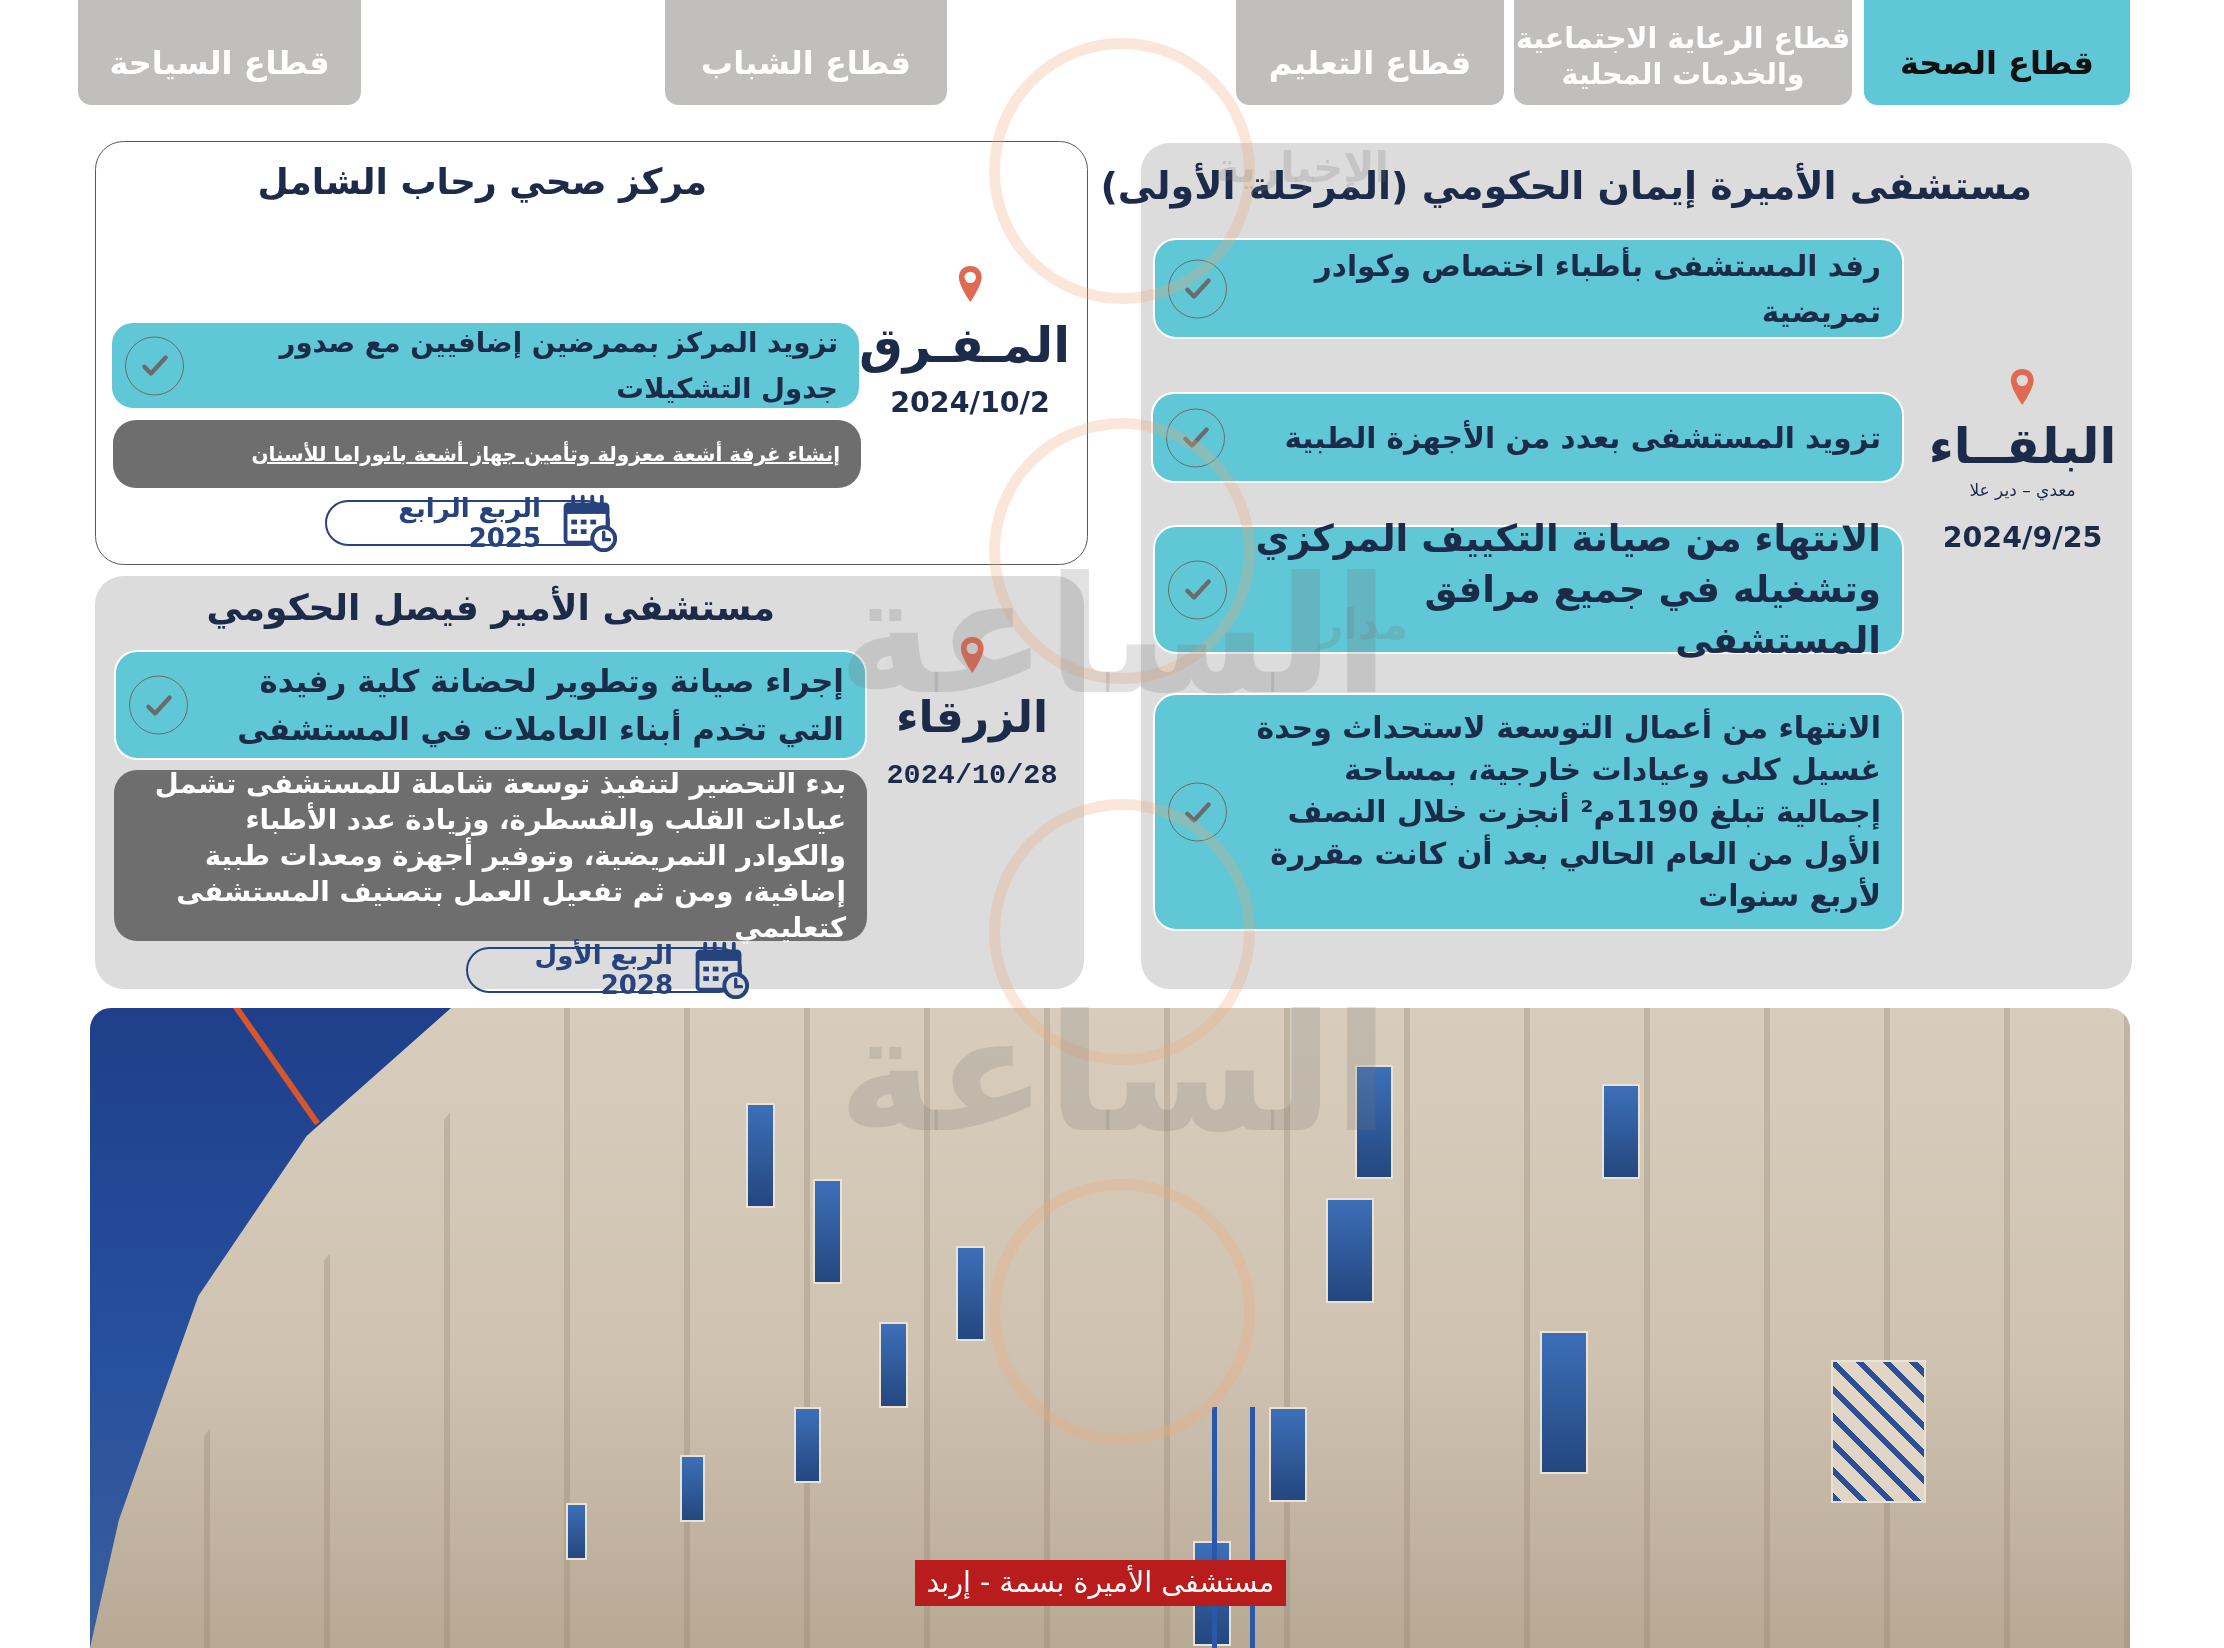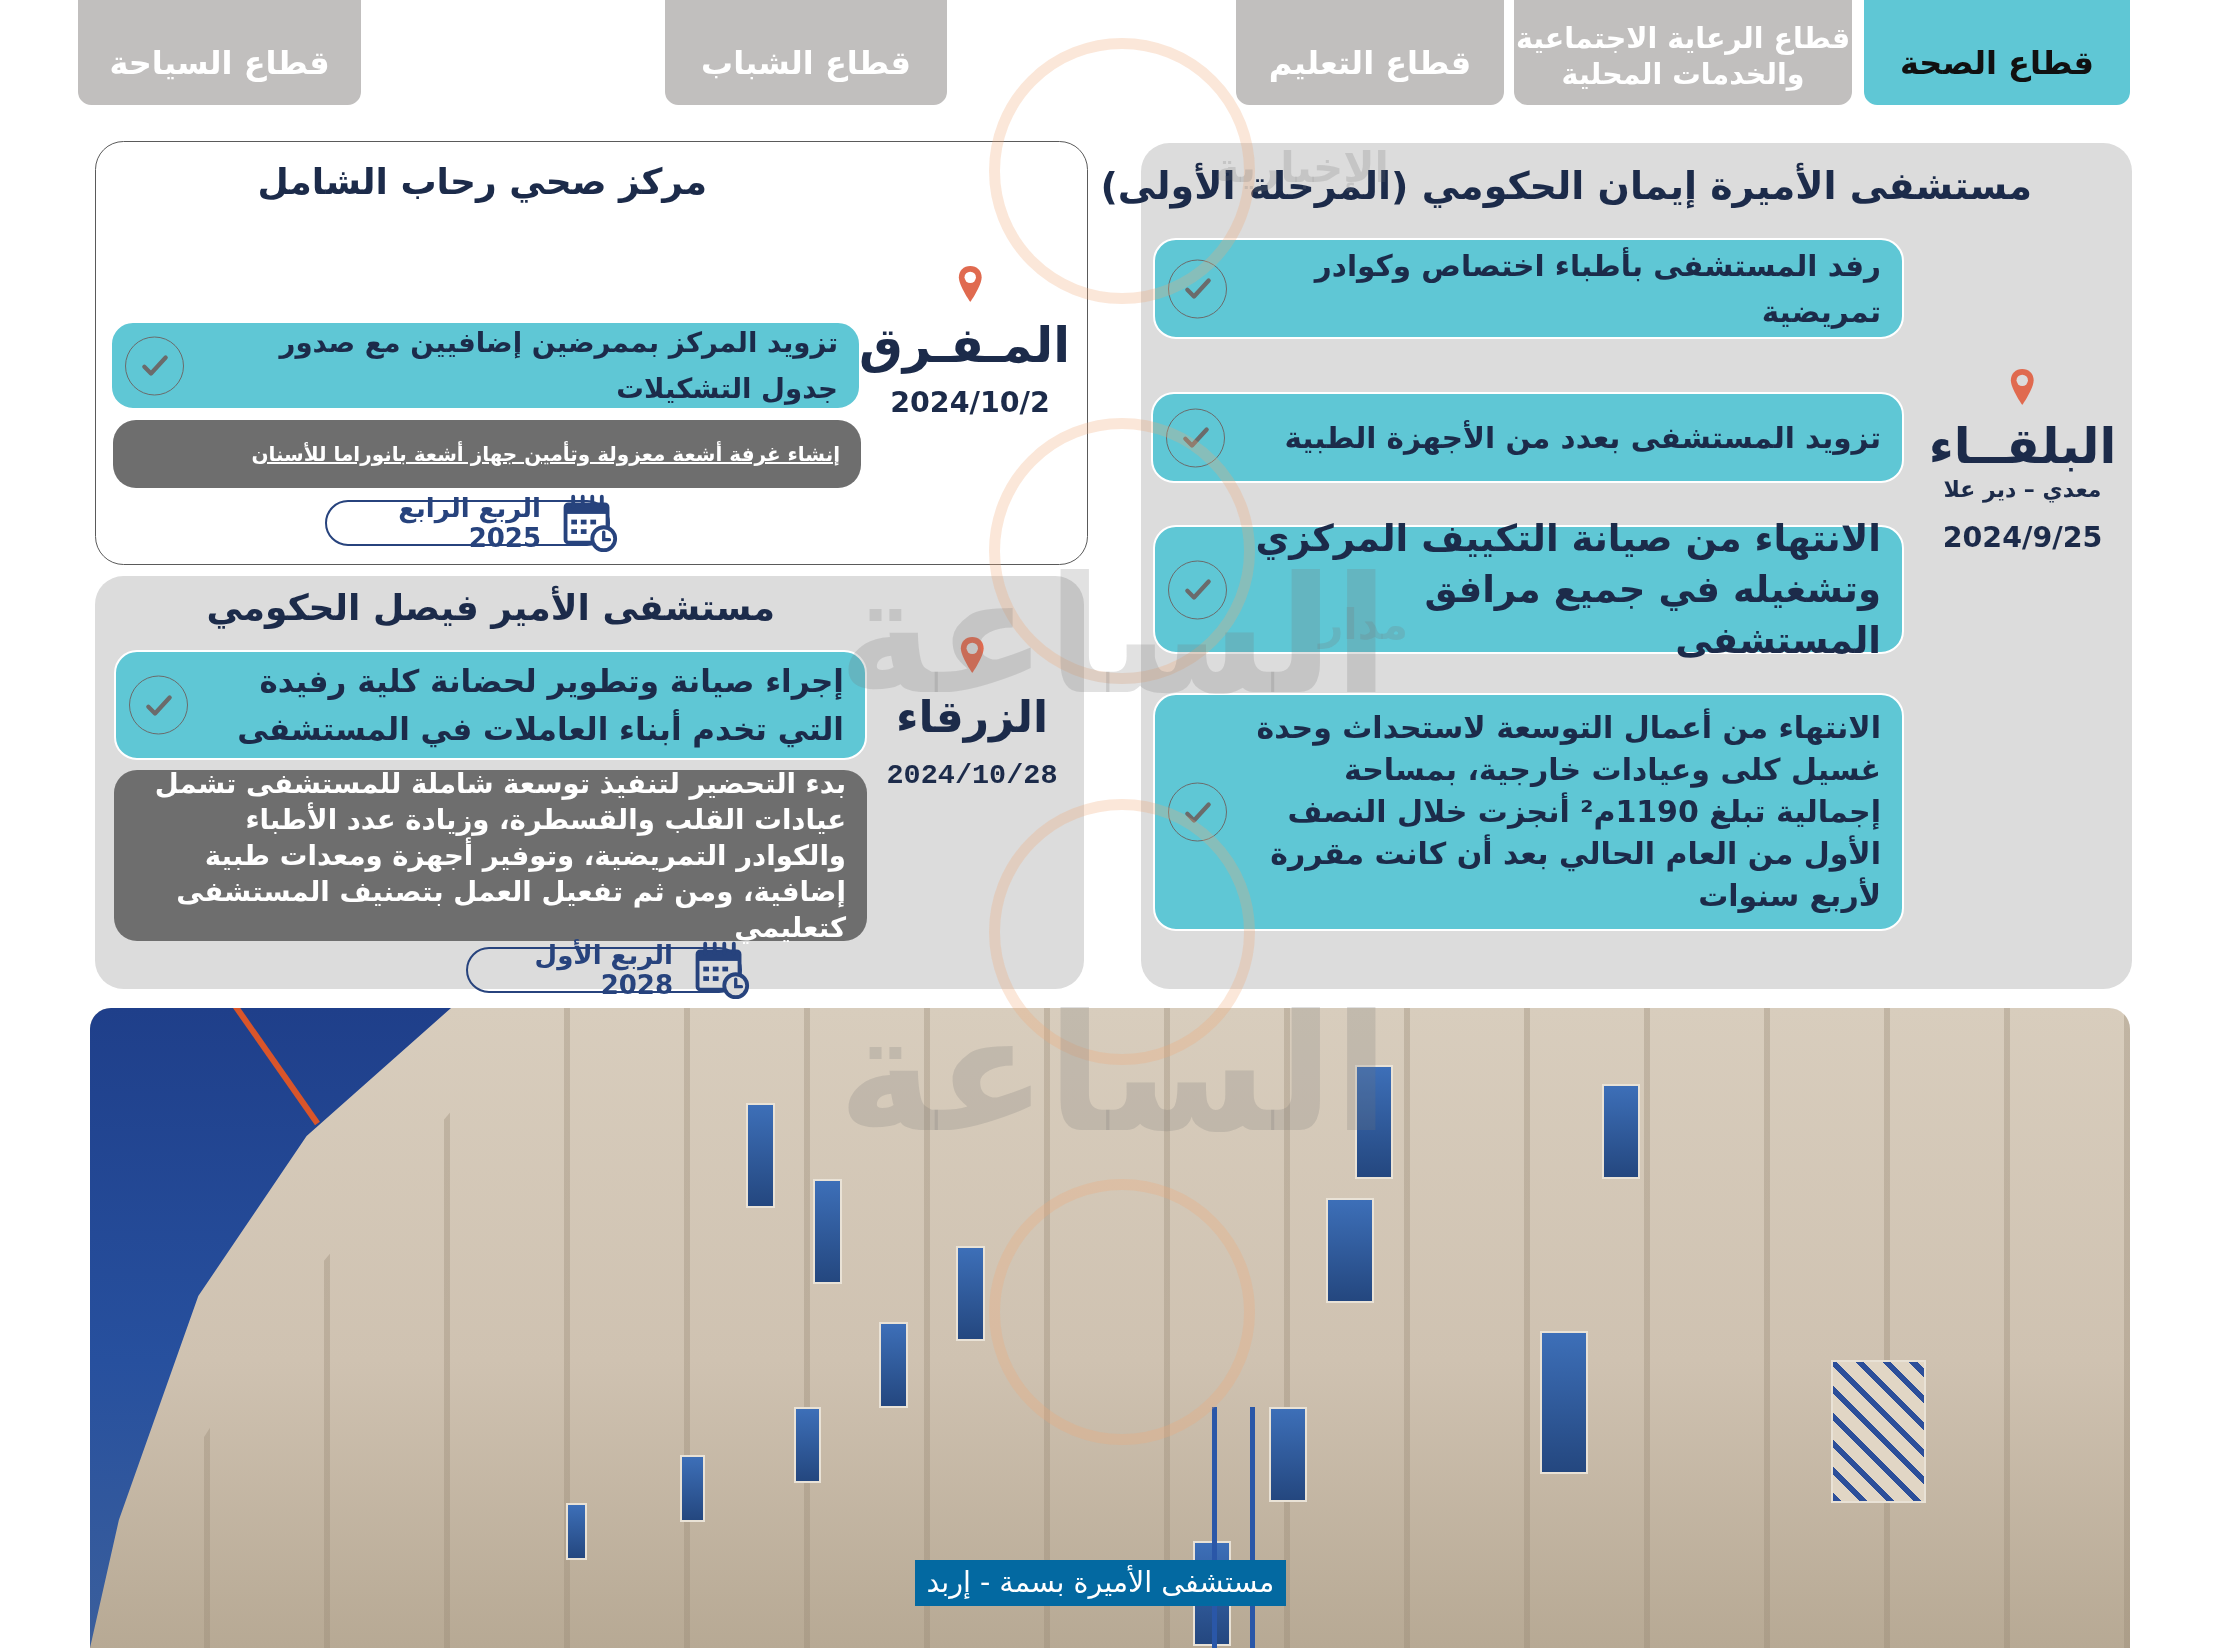--- a/index.html
+++ b/index.html
@@ -40,21 +40,21 @@
     width: 59px; height: 59px; border-radius: 50%;
     border: 1.9px solid #6b6b6b; display: flex; align-items: center; justify-content: center;
   }
   .item .check svg { width: 32px; height: 32px; }
   .item .txt { display: block; width: 100%; }
 
   
   .loc { position: absolute; text-align: center; color: #1c2b4a; }
   .loc .pin { display: block; margin: 0 auto; width: 28.5px; height: 40px; }
   .loc .city { font-weight: bold; font-size: 49px; line-height: 57px; display: block; }
-  .loc .sub { font-weight: bold; font-size: 22px; line-height: 30px; display: block; }
+  .loc .sub { font-weight: normal; font-size: 17px; line-height: 30px; display: block; }
   .loc .date { font-weight: bold; font-size: 28.5px; line-height: 38px; display: block; font-family: "DejaVu Sans", sans-serif; direction: ltr; }
 
   
   .badge {
     position: absolute; height: 46px; border: 2.9px solid #27437d; border-radius: 23px;
     display: flex; align-items: center; justify-content: center;
     color: #27437d; font-weight: bold; font-size: 26px; padding: 0 67px 0 19px; background: #ffffff;
   }
   .badge.onGrey { background: transparent; }
   .badge .cal { position: absolute; right: -11.4px; top: -11.4px; width: 63px; height: 63px; }
@@ -79,21 +79,21 @@
   .photo .win {
     position: absolute; background: linear-gradient(180deg,#3d6fb8,#24477f);
     border: 2.9px solid #e9e2d6;
   }
   .photo .crane {
     position: absolute; left: 143px; top: 0; width: 5.7px; height: 143px; background: #d9552a;
     transform: rotate(-35deg); transform-origin: top left;
   }
   .caption {
     position: absolute; left: 915px; top: 1560px; height: 46px; padding: 0 11.4px;
-    background: #0369a1; color: #ffffff; font-size: 28.5px; line-height: 46px; white-space: nowrap;
+    background: #b91c1c; color: #ffffff; font-size: 28.5px; line-height: 46px; white-space: nowrap;
   }
 
   
   .wm { position: absolute; pointer-events: none; }
   .wm .ring { position: absolute; border-radius: 50%; border: 11.4px solid rgba(240,170,120,0.28); }
   .wm .txt { position: absolute; color: rgba(120,120,120,0.22); font-weight: bold; white-space: nowrap; }
 </style>
 </head>
 <body>
 

